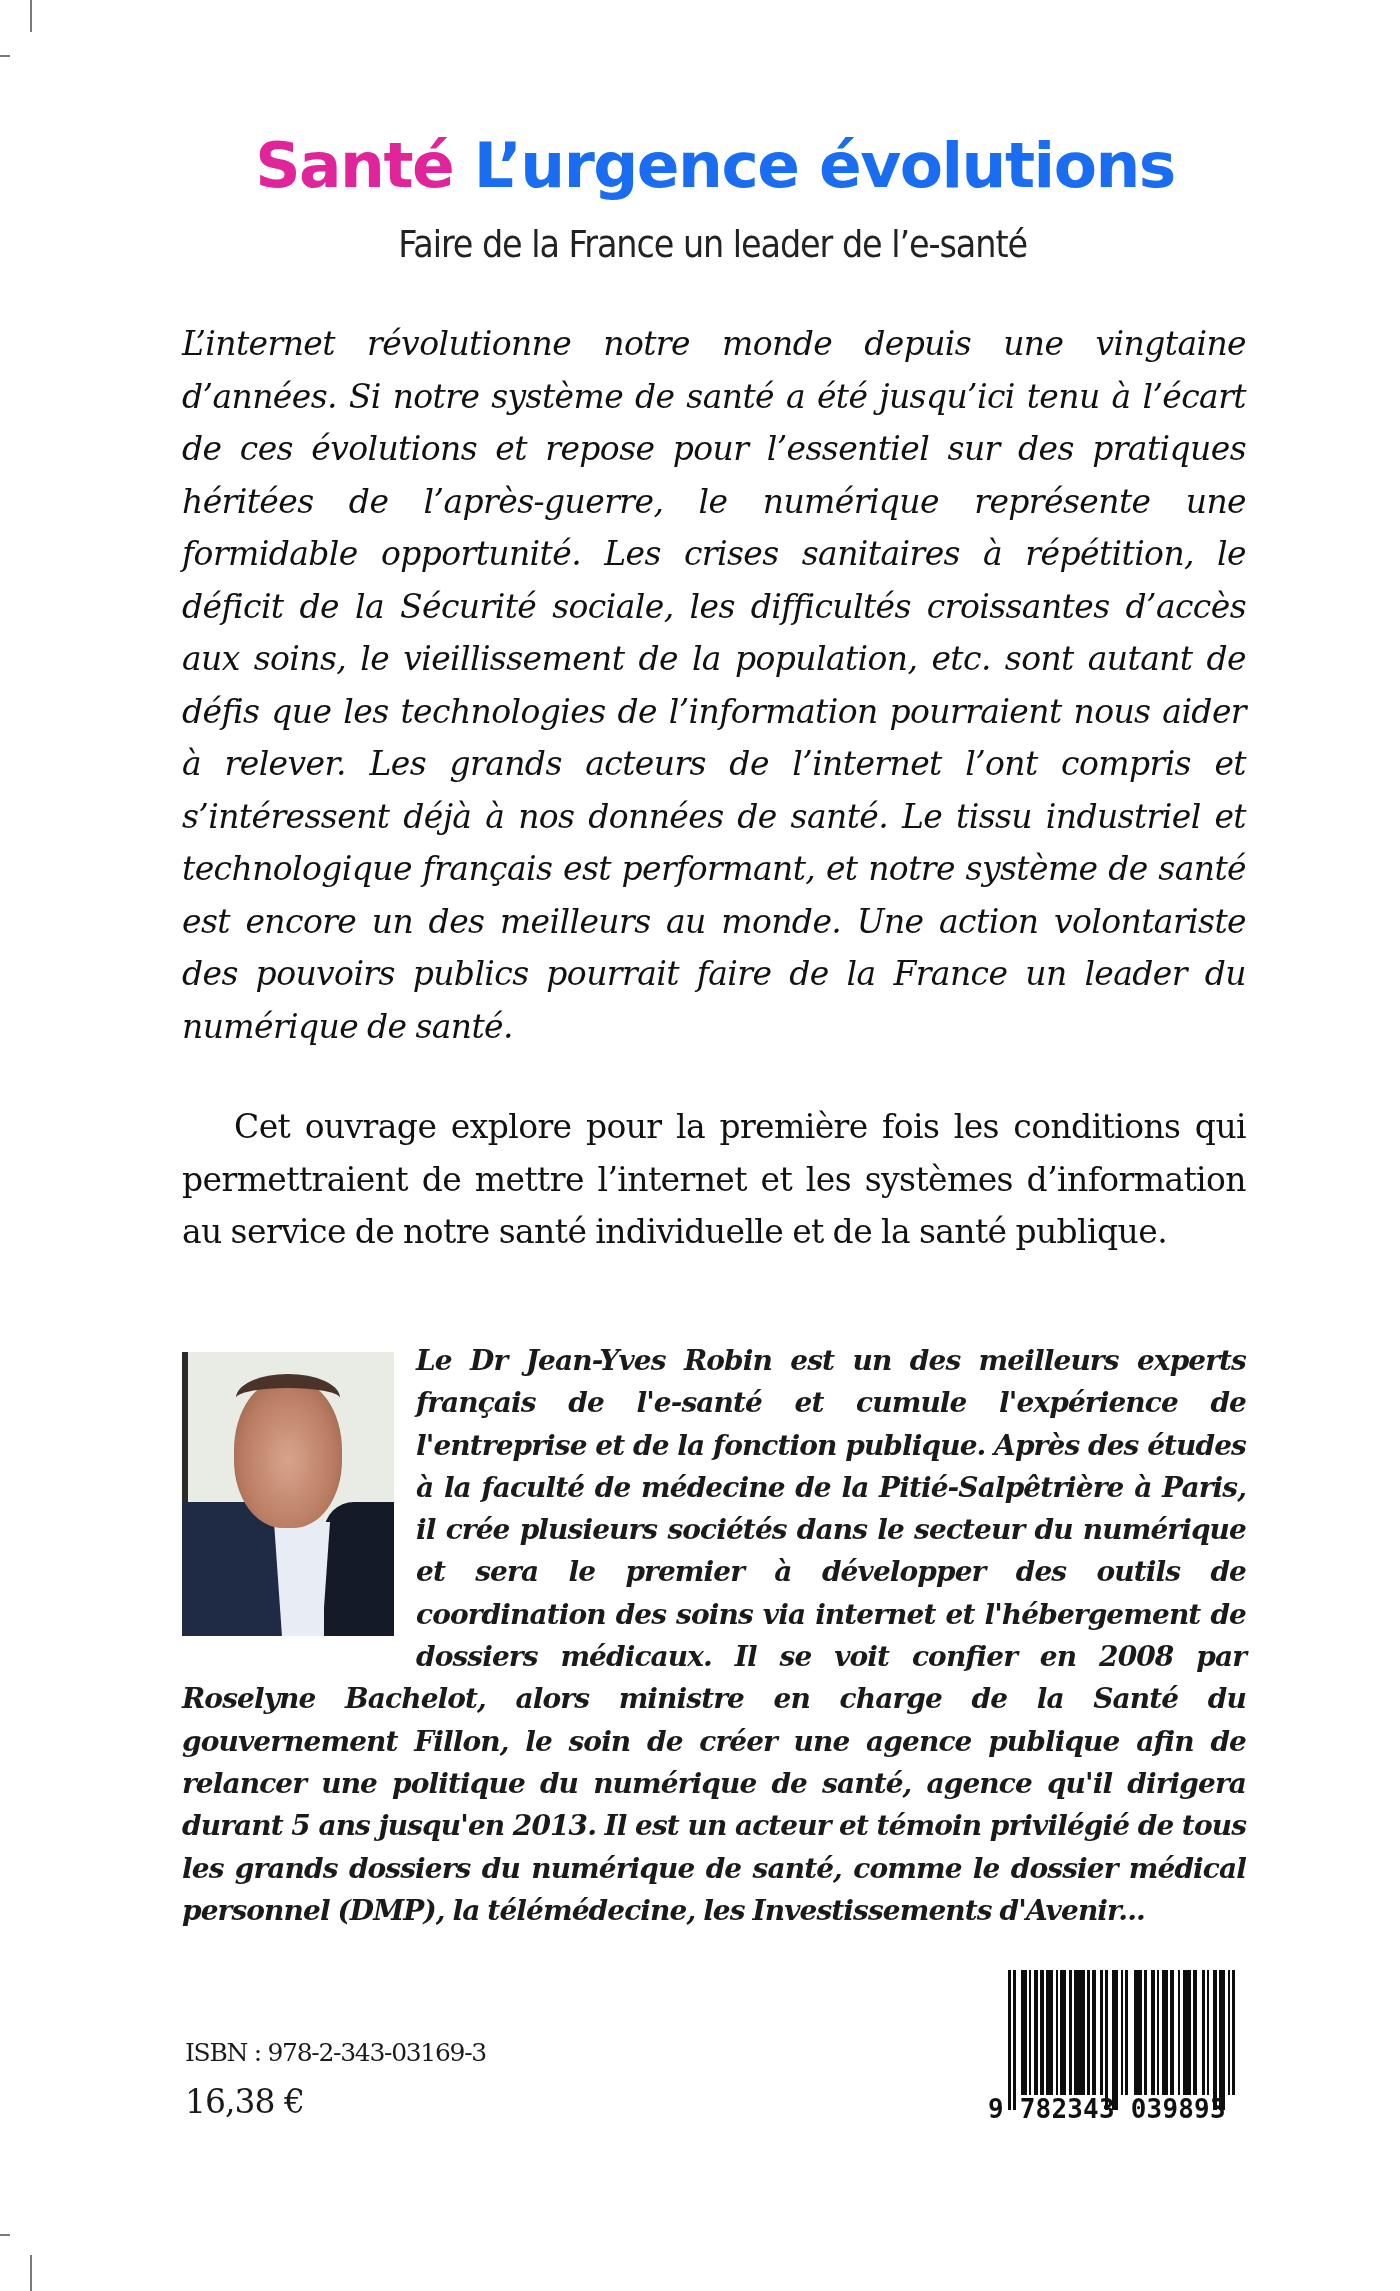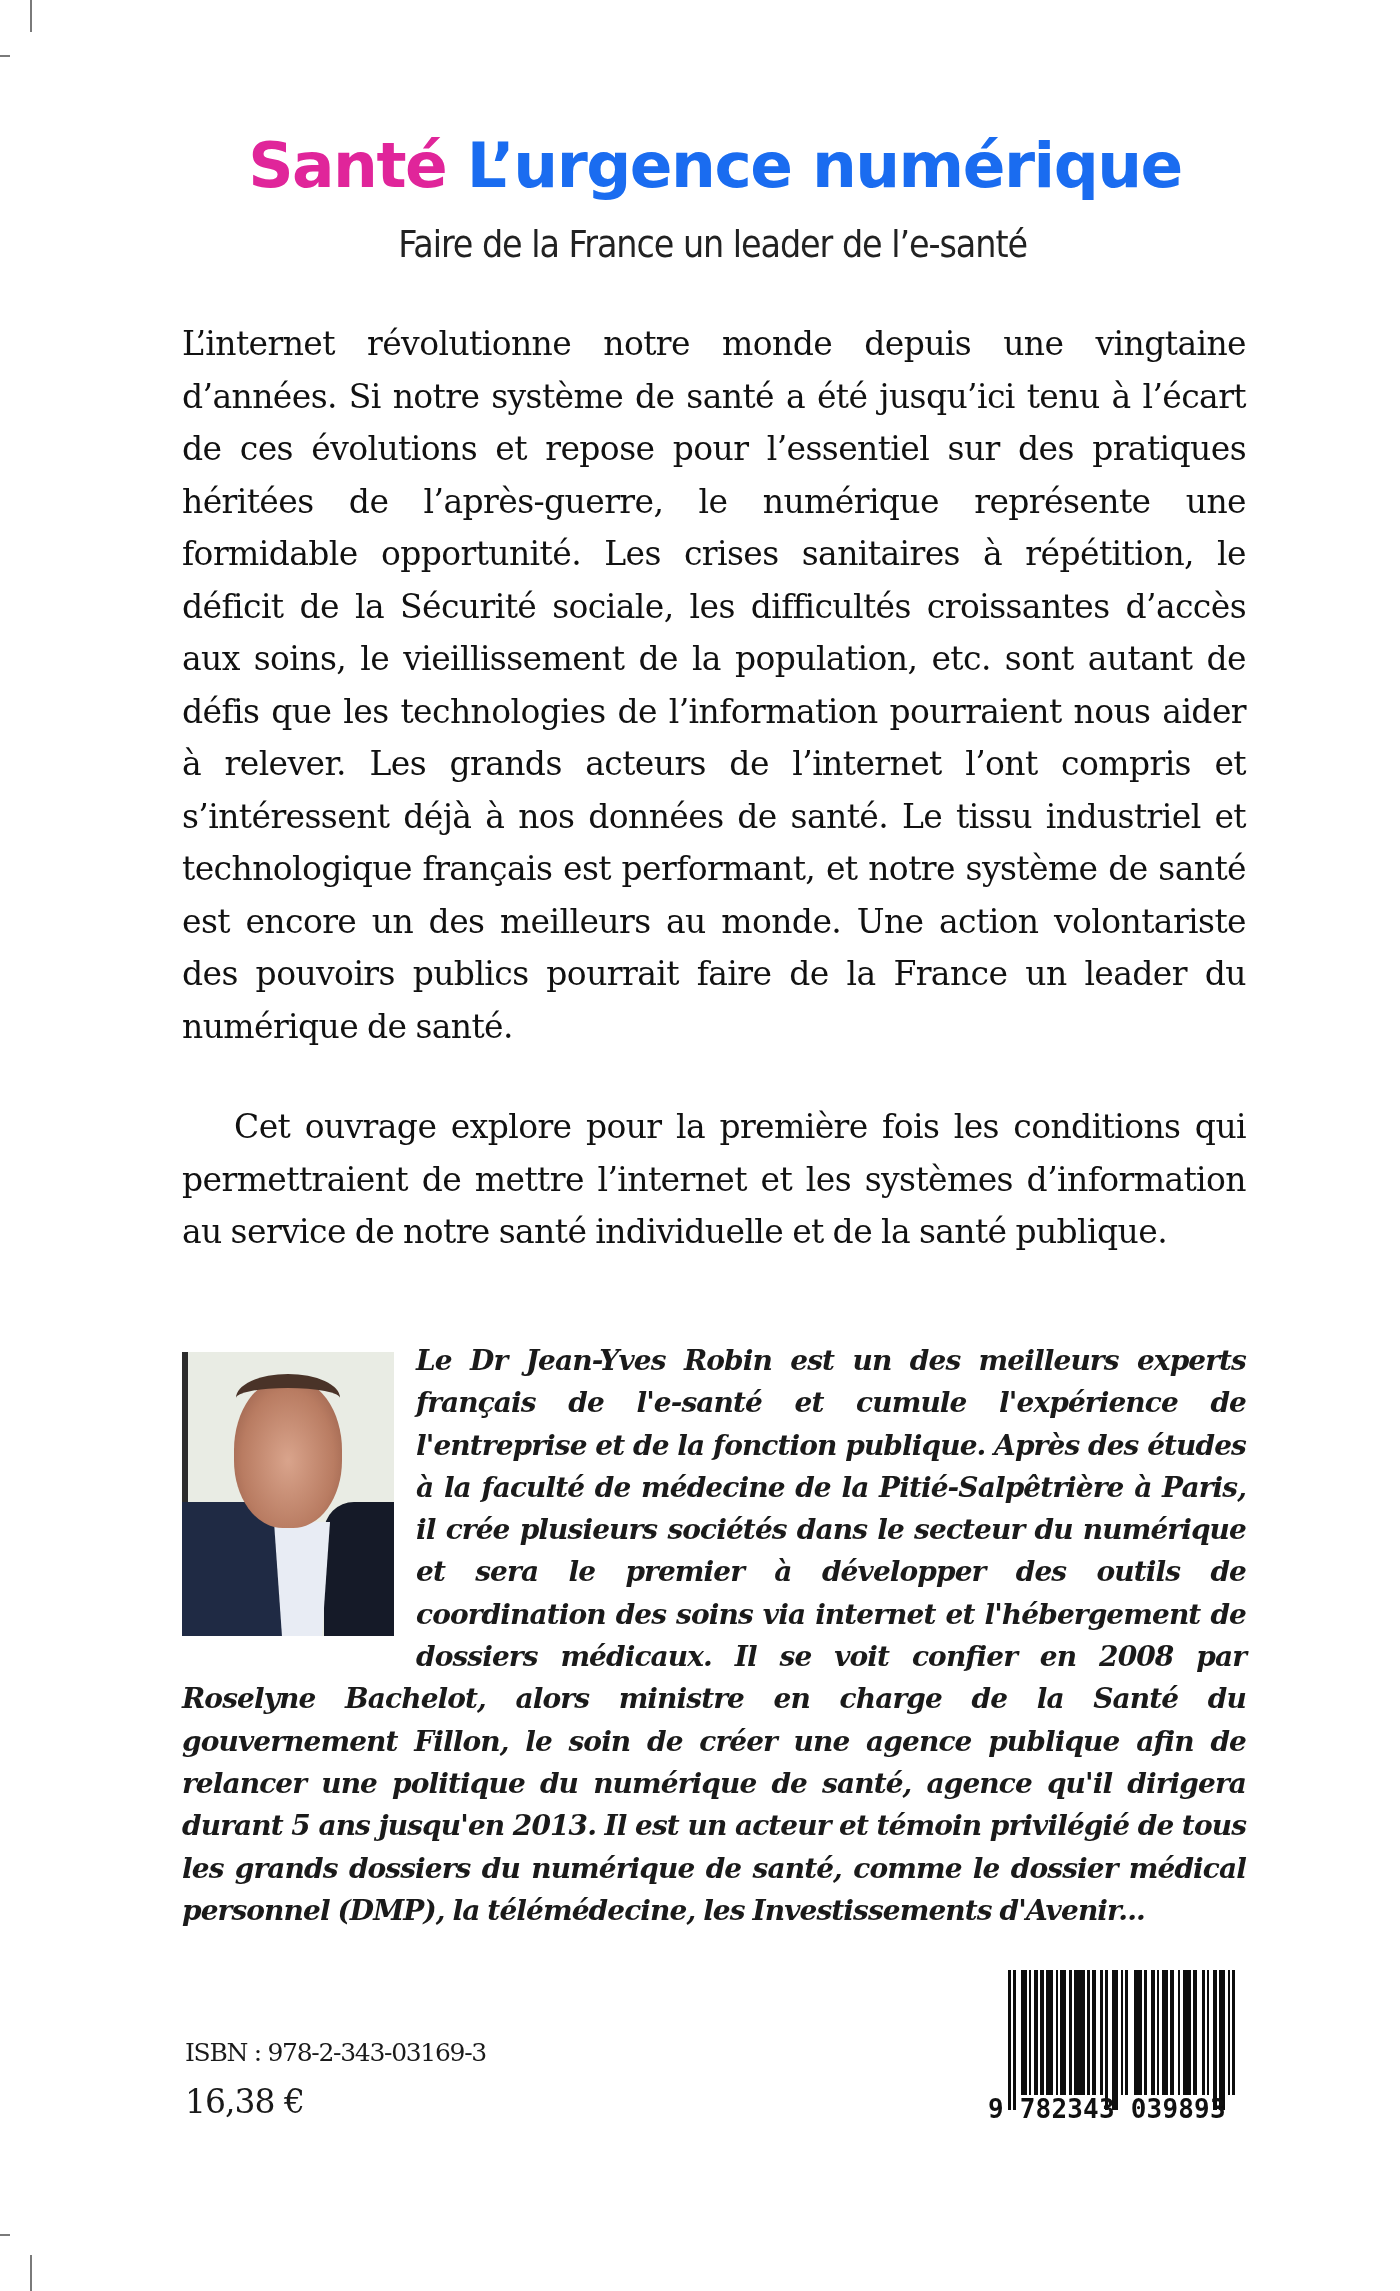--- a/index.html
+++ b/index.html
@@ -57,21 +57,21 @@
       left: 182px;
       width: 1064px;
       font-family: "DejaVu Serif", serif;
       font-size: 33px;
       line-height: 52.5px;
       text-align: justify;
       color: #111111;
       letter-spacing: -0.6px;
       word-spacing: -1px;
     }
-    .p1 { top: 318px; }
+    .p1 { top: 318px; font-style: italic; }
     .p2 { top: 1093px; text-indent: 52px; margin-top: 8px; }
 
     .bio {
       position: absolute;
       left: 182px;
       top: 1340px;
       width: 1064px;
       font-family: "DejaVu Serif", serif;
       font-style: italic;
       font-weight: bold;
@@ -185,21 +185,21 @@
 </head>
 <body>
 
 <div class="crop-mark crop-v" style="left:30px; top:0; height:32px;"></div>
 <div class="crop-mark crop-h" style="left:0; top:55px; width:10px;"></div>
 <div class="crop-mark crop-h" style="left:0; top:2234px; width:10px;"></div>
 <div class="crop-mark crop-v" style="left:30px; top:2255px; height:36px;"></div>
 
 <div class="title">
   <span class="t1">Santé</span>
-  <span class="t2">L’urgence numérique</span>
+  <span class="t2">L’urgence évolutions</span>
 </div>
 
 <div class="subtitle">Faire de la France un leader de l’e-santé</div>
 
 <div class="body-text p1">L’internet révolutionne notre monde depuis une vingtaine d’années. Si notre système de santé a été jusqu’ici tenu à l’écart de ces évolutions et repose pour l’essentiel sur des pratiques héritées de l’après-guerre, le numérique représente une formidable opportunité. Les crises sanitaires à répétition, le déficit de la Sécurité sociale, les difficultés croissantes d’accès aux soins, le vieillissement de la population, etc. sont autant de défis que les technologies de l’information pourraient nous aider à relever. Les grands acteurs de l’internet l’ont compris et s’intéressent déjà à nos données de santé. Le tissu industriel et technologique français est performant, et notre système de santé est encore un des meilleurs au monde. Une action volontariste des pouvoirs publics pourrait faire de la France un leader du numérique de santé.</div>
 <div class="body-text p2">Cet ouvrage explore pour la première fois les conditions qui permettraient de mettre l’internet et les systèmes d’information au service de notre santé individuelle et de la santé publique.</div>
 
 <div class="bio">
   <div class="photo">
     <div class="jacket-l"></div>

